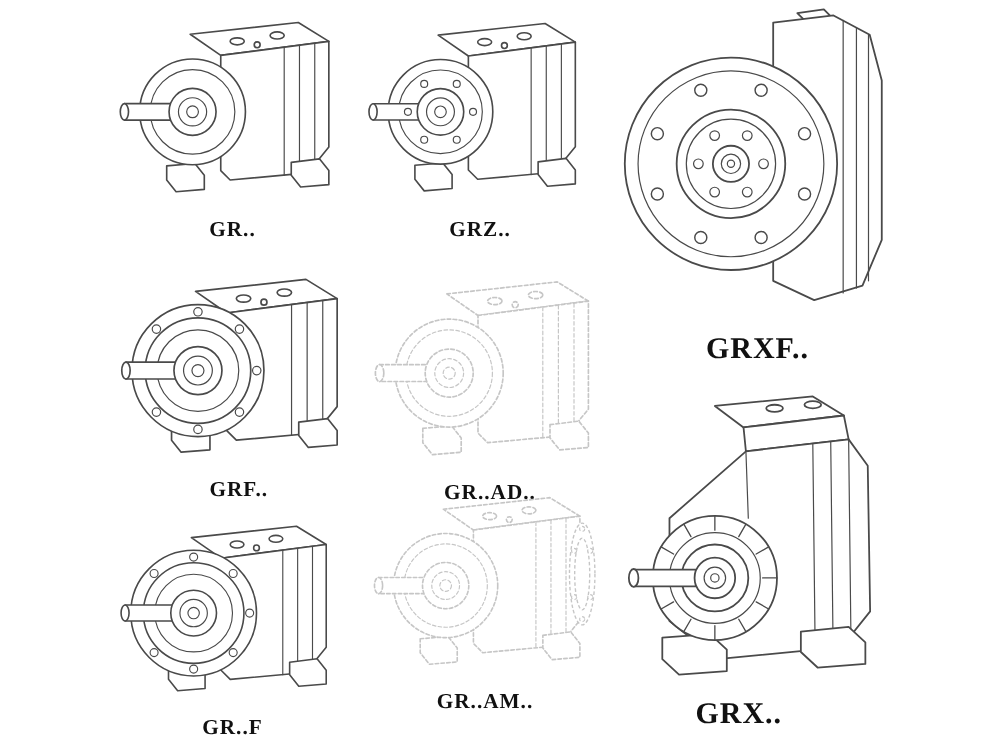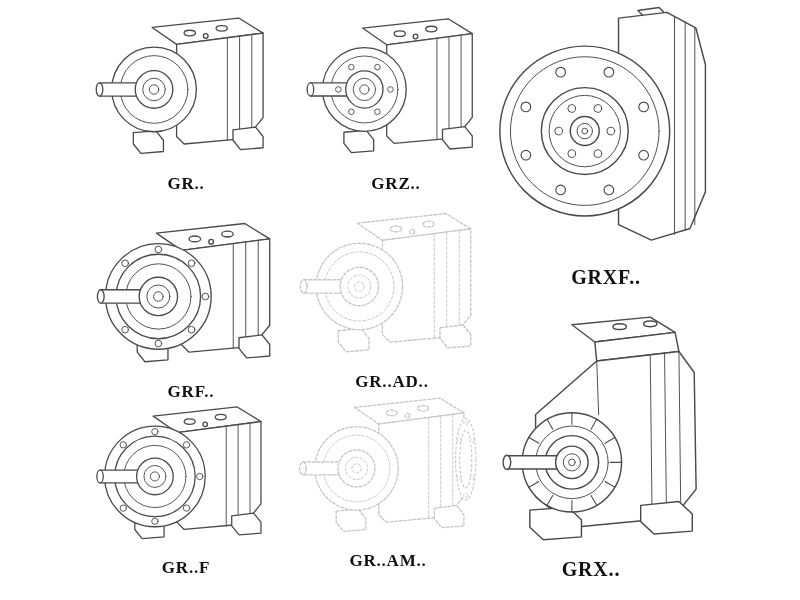--- a/index.html
+++ b/index.html
@@ -3,21 +3,21 @@
 <meta charset="utf-8">
 <style>
   * { margin: 0; padding: 0; box-sizing: border-box; }
   html, body { width: 800px; height: 600px; background: #ffffff; overflow: hidden; }
   body { position: relative; font-family: "Liberation Serif", serif; }
   .cell { position: absolute; display: flex; flex-direction: column; align-items: center; }
   .caption {
     font-weight: bold; color: #111111; font-size: 17px;
     letter-spacing: 0.8px; margin-top: 2px; white-space: nowrap;
   }
-  .caption.big { font-size: 20px; }
+  .caption.big { font-size: 24px; }
   .dark  { color: #4a4a4a; }
   .light { color: #c6c6c6; stroke-dasharray: 3 2; }
 </style>
 </head>
 <body>
 
 <svg width="0" height="0" style="position:absolute" aria-hidden="true">
   <defs>
 
     <symbol id="gb-foot" viewBox="0 0 200 175">
@@ -157,49 +157,49 @@
   </defs>
 </svg>
 
 <figure class="cell" style="left:88px; top:6px; width:196px">
   <svg class="art dark" width="188" height="166" viewBox="0 0 200 175" role="img">
       <use href="#gb-foot"></use>
     </svg>
   <figcaption class="caption">GR..</figcaption>
 </figure>
 
-<figure class="cell" style="left:300px; top:6px; width:192px">
+<figure class="cell" style="left:288px; top:6px; width:192px">
   <svg class="art dark" width="186" height="166" viewBox="0 0 200 175" role="img">
       <use href="#gb-z"></use>
     </svg>
   <figcaption class="caption">GRZ..</figcaption>
 </figure>
 
 <figure class="cell" style="left:492px; top:2px; width:228px">
   <svg class="art dark" width="222" height="262" viewBox="0 0 230 270" role="img">
       <use href="#gb-grxf"></use>
     </svg>
   <figcaption class="caption big">GRXF..</figcaption>
 </figure>
 
 <figure class="cell" style="left:88px; top:212px; width:206px">
   <svg class="art dark" width="196" height="168" viewBox="0 0 200 175" role="img">
       <use href="#gb-flange"></use>
     </svg>
   <figcaption class="caption">GRF..</figcaption>
 </figure>
 
-<figure class="cell" style="left:290px; top:202px; width:204px">
+<figure class="cell" style="left:290px; top:214px; width:204px">
   <svg class="art light" width="196" height="168" viewBox="0 0 200 175" role="img">
       <use href="#gb-foot"></use>
     </svg>
   <figcaption class="caption">GR..AD..</figcaption>
 </figure>
 
-<figure class="cell" style="left:88px; top:396px; width:196px">
+<figure class="cell" style="left:88px; top:410px; width:196px">
   <svg class="art dark" width="186" height="160" viewBox="0 0 200 175" role="img">
       <use href="#gb-flange"></use>
     </svg>
   <figcaption class="caption">GR..F</figcaption>
 </figure>
 
 <figure class="cell" style="left:290px; top:387px; width:196px">
   <svg class="art light" width="186" height="162" viewBox="0 0 200 175" role="img">
       <use href="#gb-am"></use>
     </svg>

